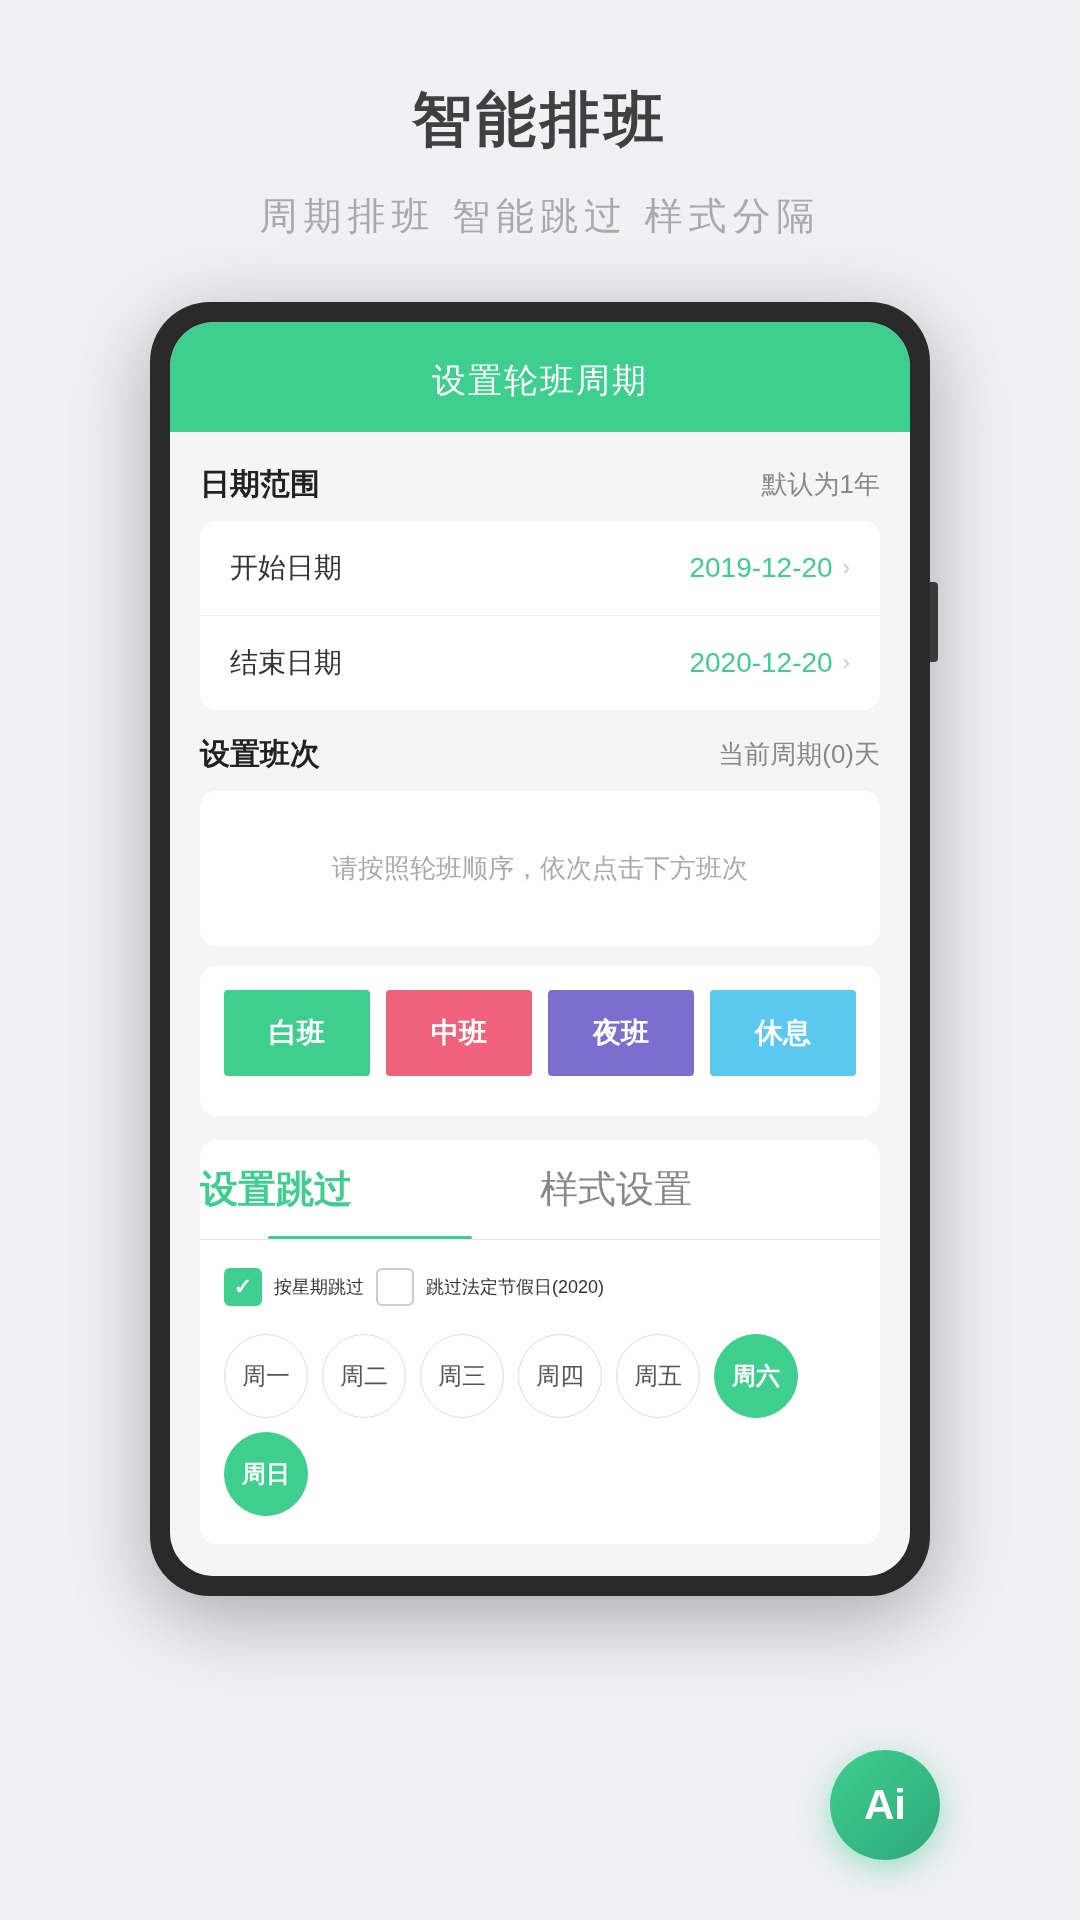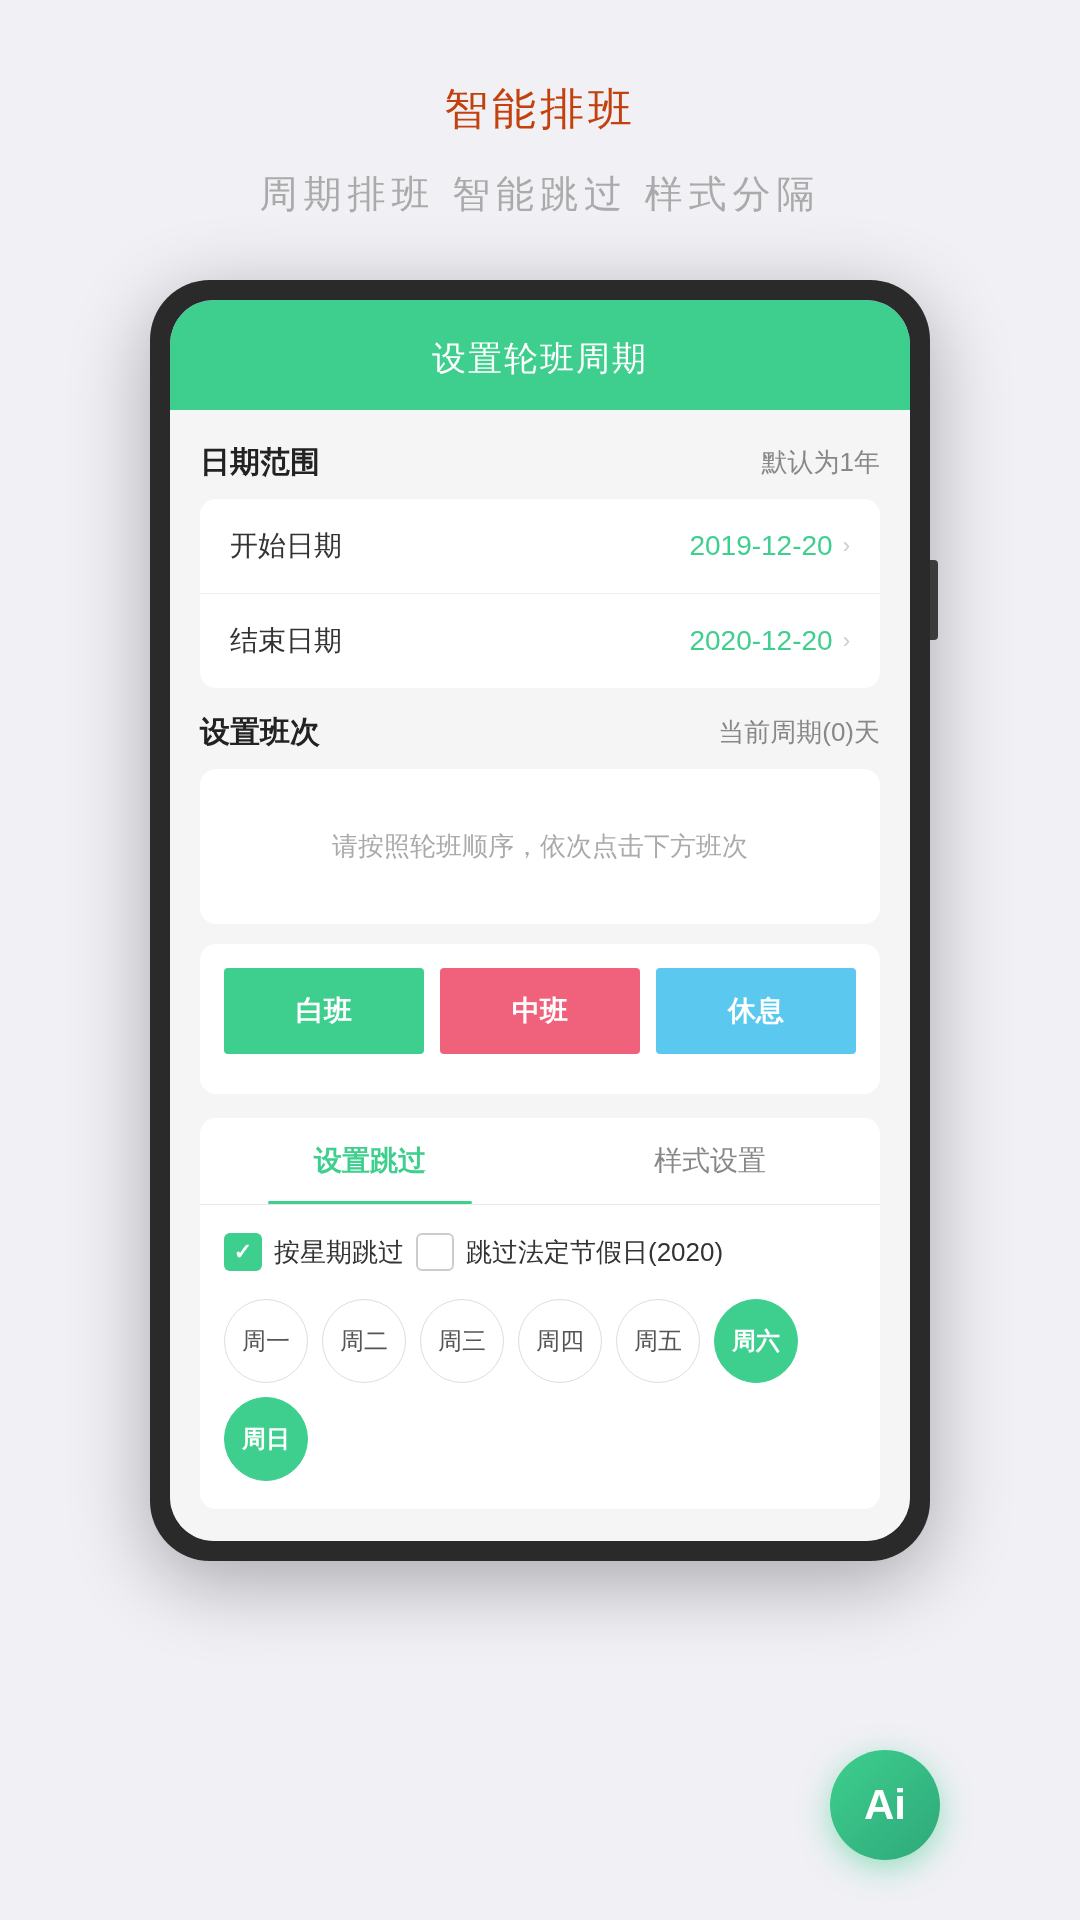--- a/index.html
+++ b/index.html
@@ -9,23 +9,23 @@
       font-family: -apple-system, 'PingFang SC', 'Microsoft YaHei', sans-serif;
       width: 1080px;
       min-height: 1920px;
       display: flex;
       flex-direction: column;
       align-items: center;
       padding: 80px 0 60px;
     }
 
     .page-title {
-      font-size: 44px;
-      font-weight: 400;
-      color: #c2410c;
+      font-size: 60px;
+      font-weight: 700;
+      color: #404040;
       margin-bottom: 30px;
       letter-spacing: 4px;
     }
 
     .page-subtitle {
       font-size: 38px;
       color: #aaaaaa;
       margin-bottom: 60px;
       letter-spacing: 6px;
     }
@@ -189,23 +189,22 @@
       overflow: hidden;
     }
 
     .tabs-row {
       display: flex;
       border-bottom: 1px solid #e8e8e8;
     }
 
     .tab-item {
       flex: 1;
-      text-align: center;
       padding: 24px 0;
-      font-size: 28px;
+      font-size: 38px;
       cursor: pointer;
       position: relative;
     }
 
     .tab-item.active {
       color: #3ecf8e;
       font-weight: 600;
     }
 
     .tab-item.active::after {
@@ -261,21 +260,21 @@
       border: 2px solid #ccc;
     }
 
     .checkbox-check {
       color: white;
       font-size: 22px;
       font-weight: bold;
     }
 
     .checkbox-label {
-      font-size: 26px;
+      font-size: 18px;
       color: #333;
     }
 
     
     .day-selector {
       display: flex;
       gap: 14px;
       flex-wrap: wrap;
     }
 
@@ -368,20 +367,21 @@
       </div>
 
       <div class="shift-placeholder-card">
         <div class="shift-placeholder-text">请按照轮班顺序，依次点击下方班次</div>
       </div>
 
       <div class="shift-buttons-card">
         <div class="shift-buttons-row">
           <button class="shift-btn day">白班</button>
           <button class="shift-btn mid">中班</button>
+          <button class="shift-btn night">夜班</button>
           <button class="shift-btn rest">休息</button>
         </div>
       </div>
 
       <div class="settings-card">
         <div class="tabs-row">
           <div class="tab-item active">设置跳过</div>
           <div class="tab-item inactive">样式设置</div>
         </div>
 

